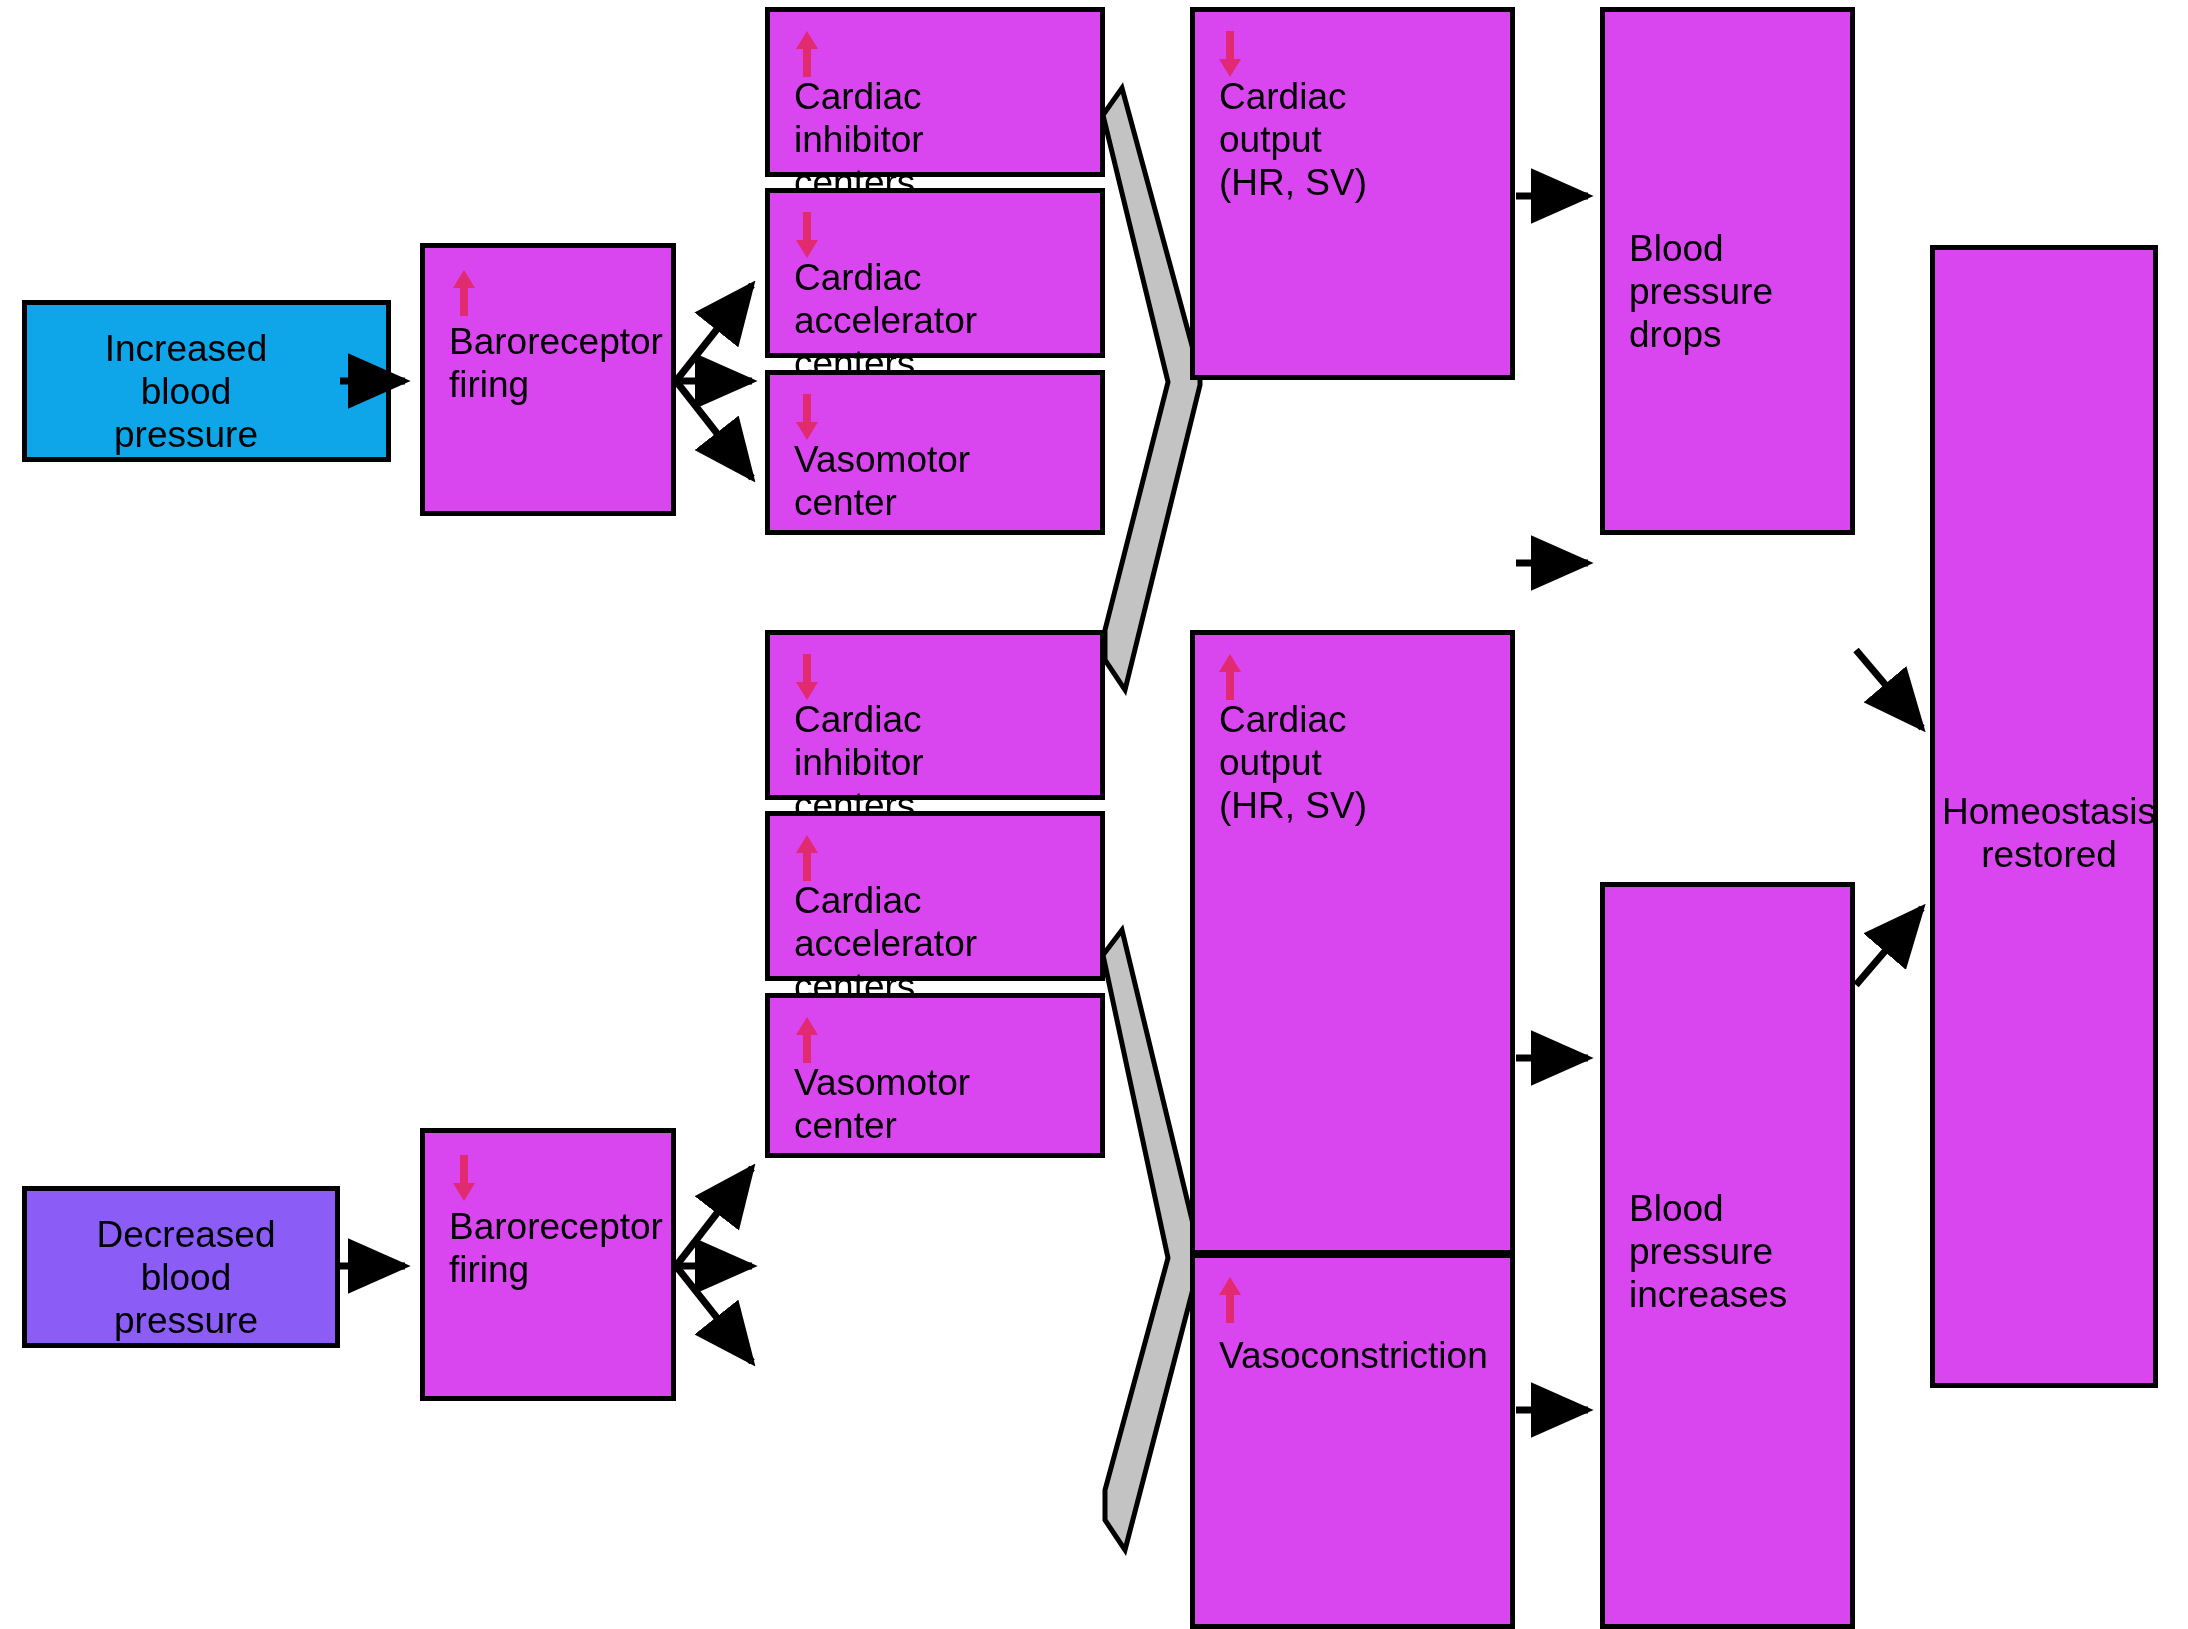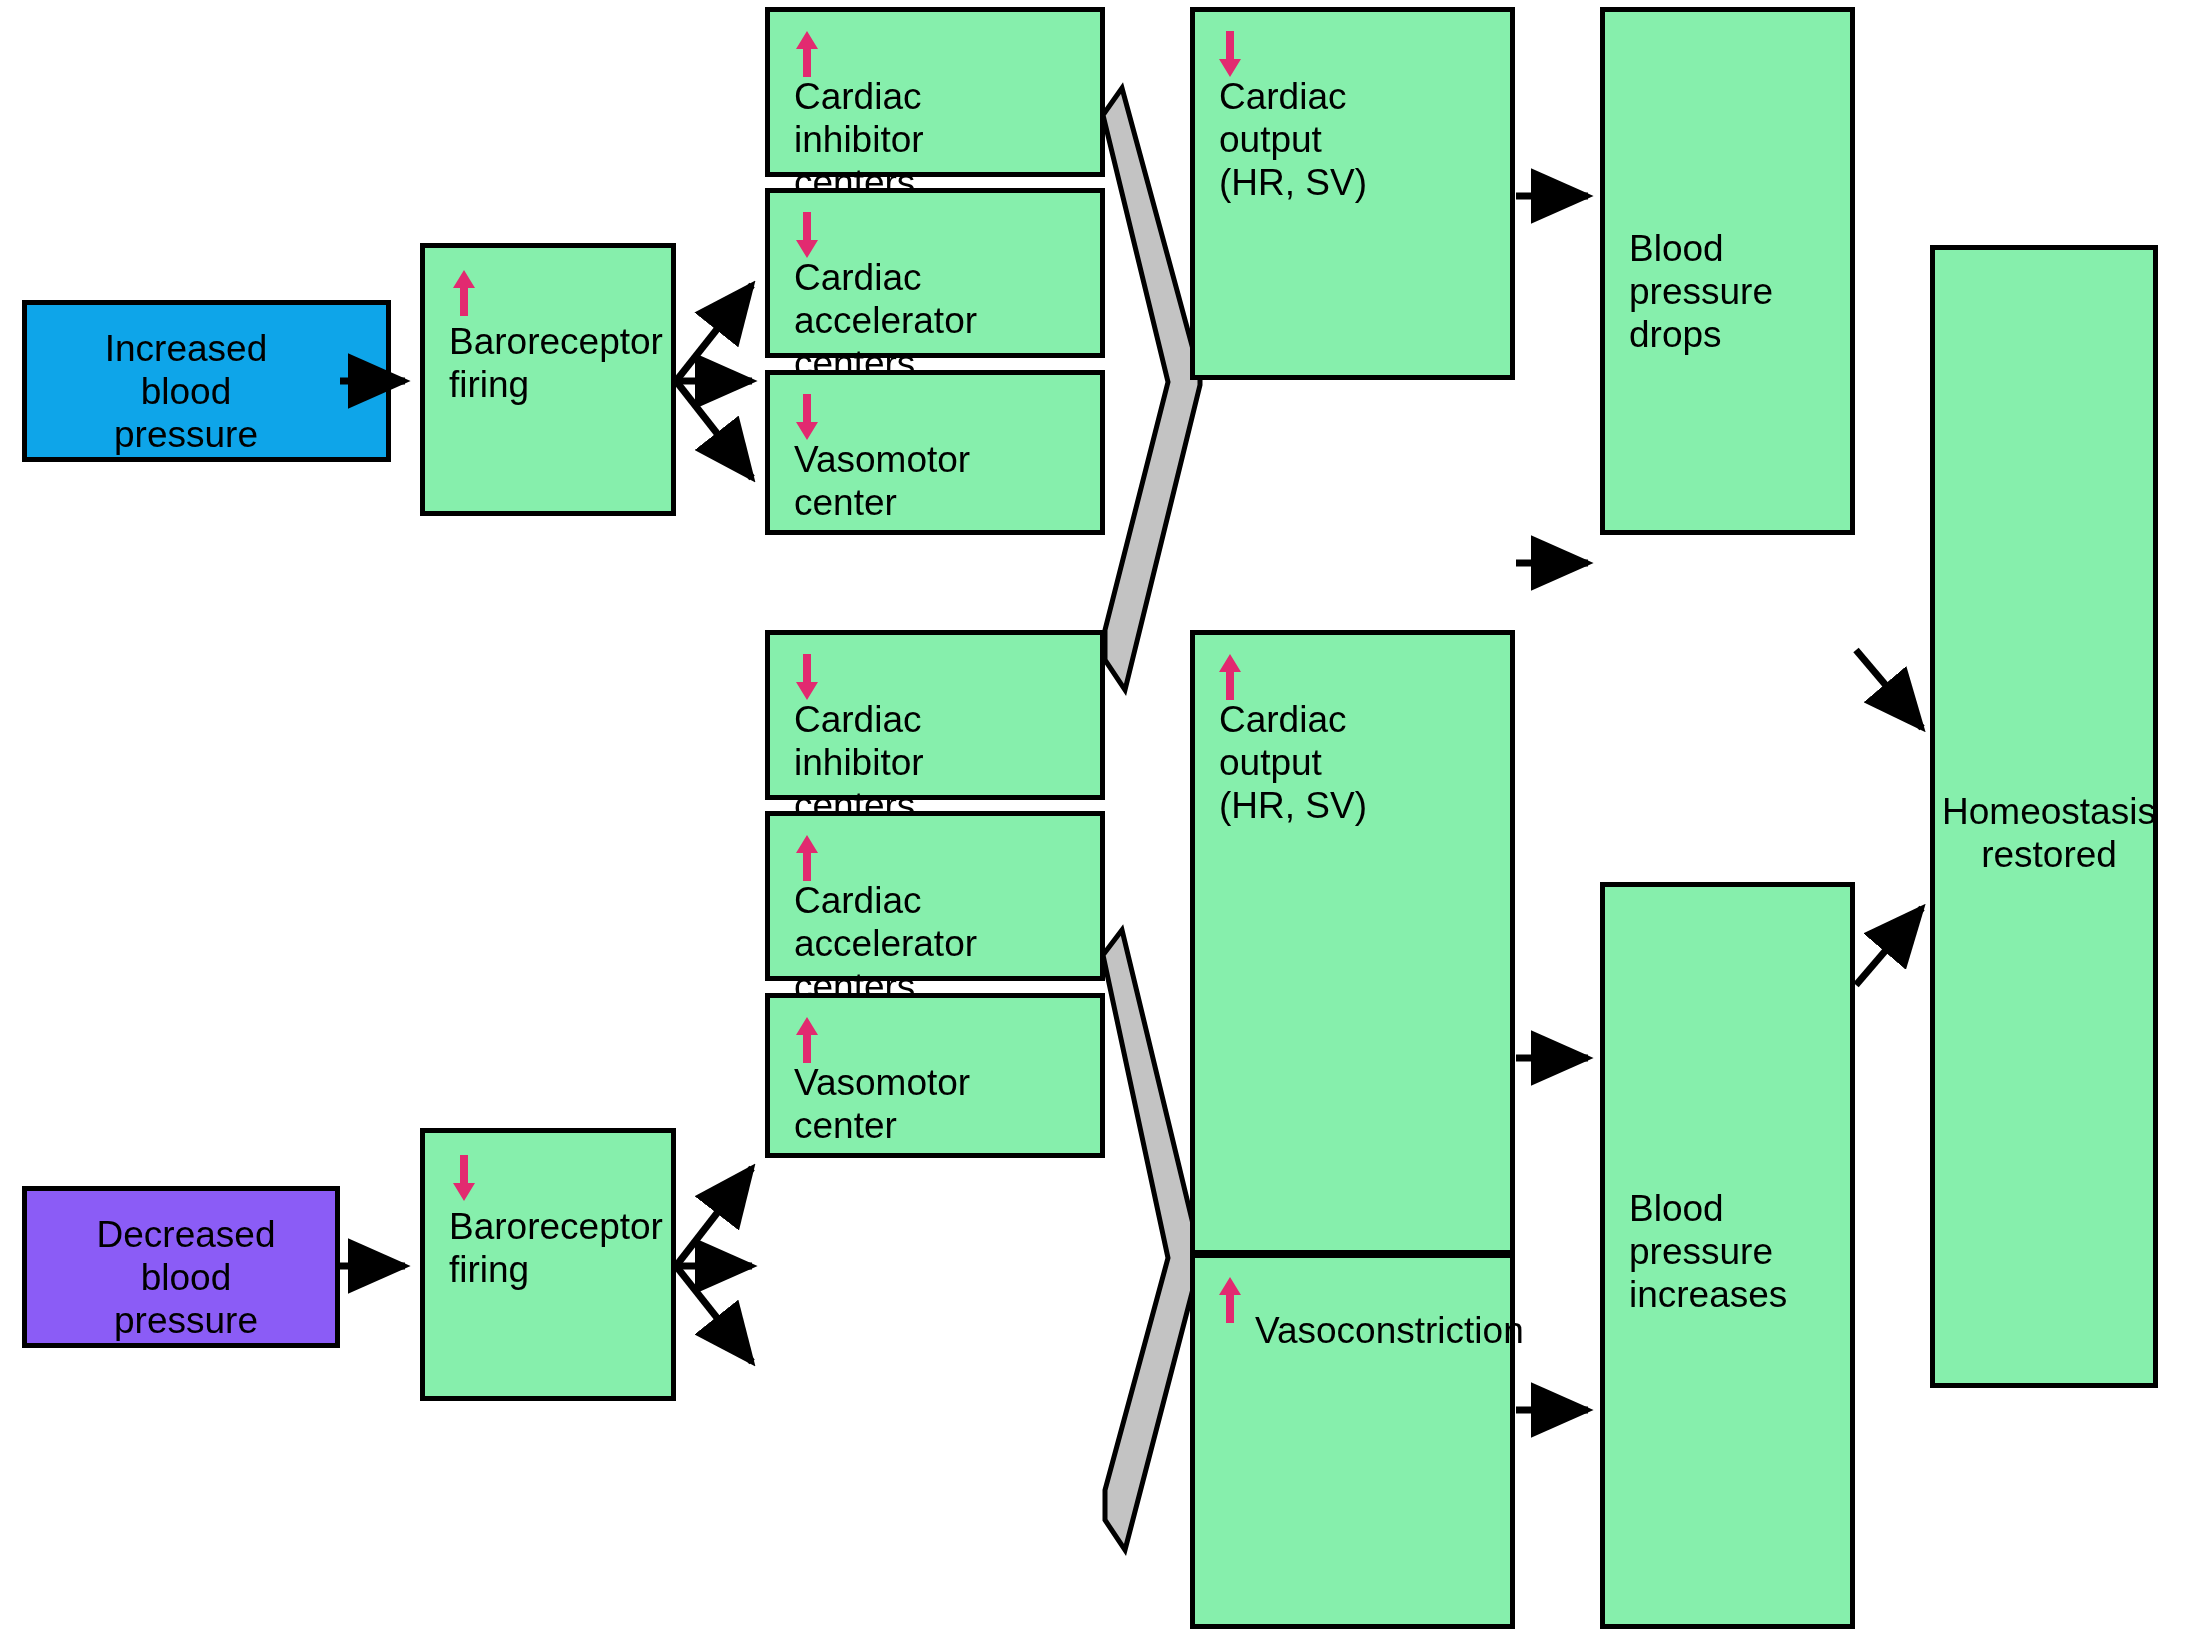--- a/index.html
+++ b/index.html
@@ -1,19 +1,19 @@
 <!DOCTYPE html>
 <html><head>
 <meta charset="utf-8">
 <style>
   html,body{margin:0;padding:0;background:#ffffff;}
   body{width:2188px;height:1629px;position:relative;overflow:hidden;
        font-family:"Liberation Sans","DejaVu Sans",sans-serif;color:#000;}
   #stage{position:absolute;left:0;top:0;width:2188px;height:1629px;}
-  .box{position:absolute;box-sizing:border-box;border:5px solid #000;background:#86efac;}
+  .box{position:absolute;box-sizing:border-box;border:5px solid #000;background:#d946ef;}
   .lbl{position:absolute;font-size:37px;line-height:43px;color:#000;white-space:pre-line;}
   .arrowup,.arrowdown{position:absolute;width:26px;height:46px;}
   svg.layer{position:absolute;left:0;top:0;width:2188px;height:1629px;pointer-events:none;}
   .funnel{fill:#c3c3c3;stroke:#000;stroke-width:5;}
 </style>
 </head>
 <body>
 
 <div id="stage">
 
@@ -131,21 +131,21 @@
     </svg>
     <div class="lbl" style="left:24px;top:63px;width:290px;">Cardiac
 output
 (HR, SV)</div>
   </div>
 
   <div class="box" style="left:1190px;top:1253px;width:325px;height:376px;">
     <svg class="arrowup" style="left:22px;top:19px;" viewBox="0 0 26 46">
       <path d="M13,0 L24,18 L17,18 L17,46 L9,46 L9,18 L2,18 Z" fill="#E22A70"></path>
     </svg>
-    <div class="lbl" style="left:24px;top:51px;width:310px;margin-left:36px;">Vasoconstriction</div>
+    <div class="lbl" style="left:24px;top:76px;width:310px;">Vasoconstriction</div>
   </div>
 
   <div class="box" style="left:1600px;top:882px;width:255px;height:747px;">
     <div class="lbl" style="left:24px;top:300px;width:230px;">Blood
 pressure
 increases</div>
   </div>
 
   <div class="box" style="left:1930px;top:245px;width:228px;height:1143px;">
     <div class="lbl" style="left:0;top:540px;width:228px;text-align:center;">Homeostasis

